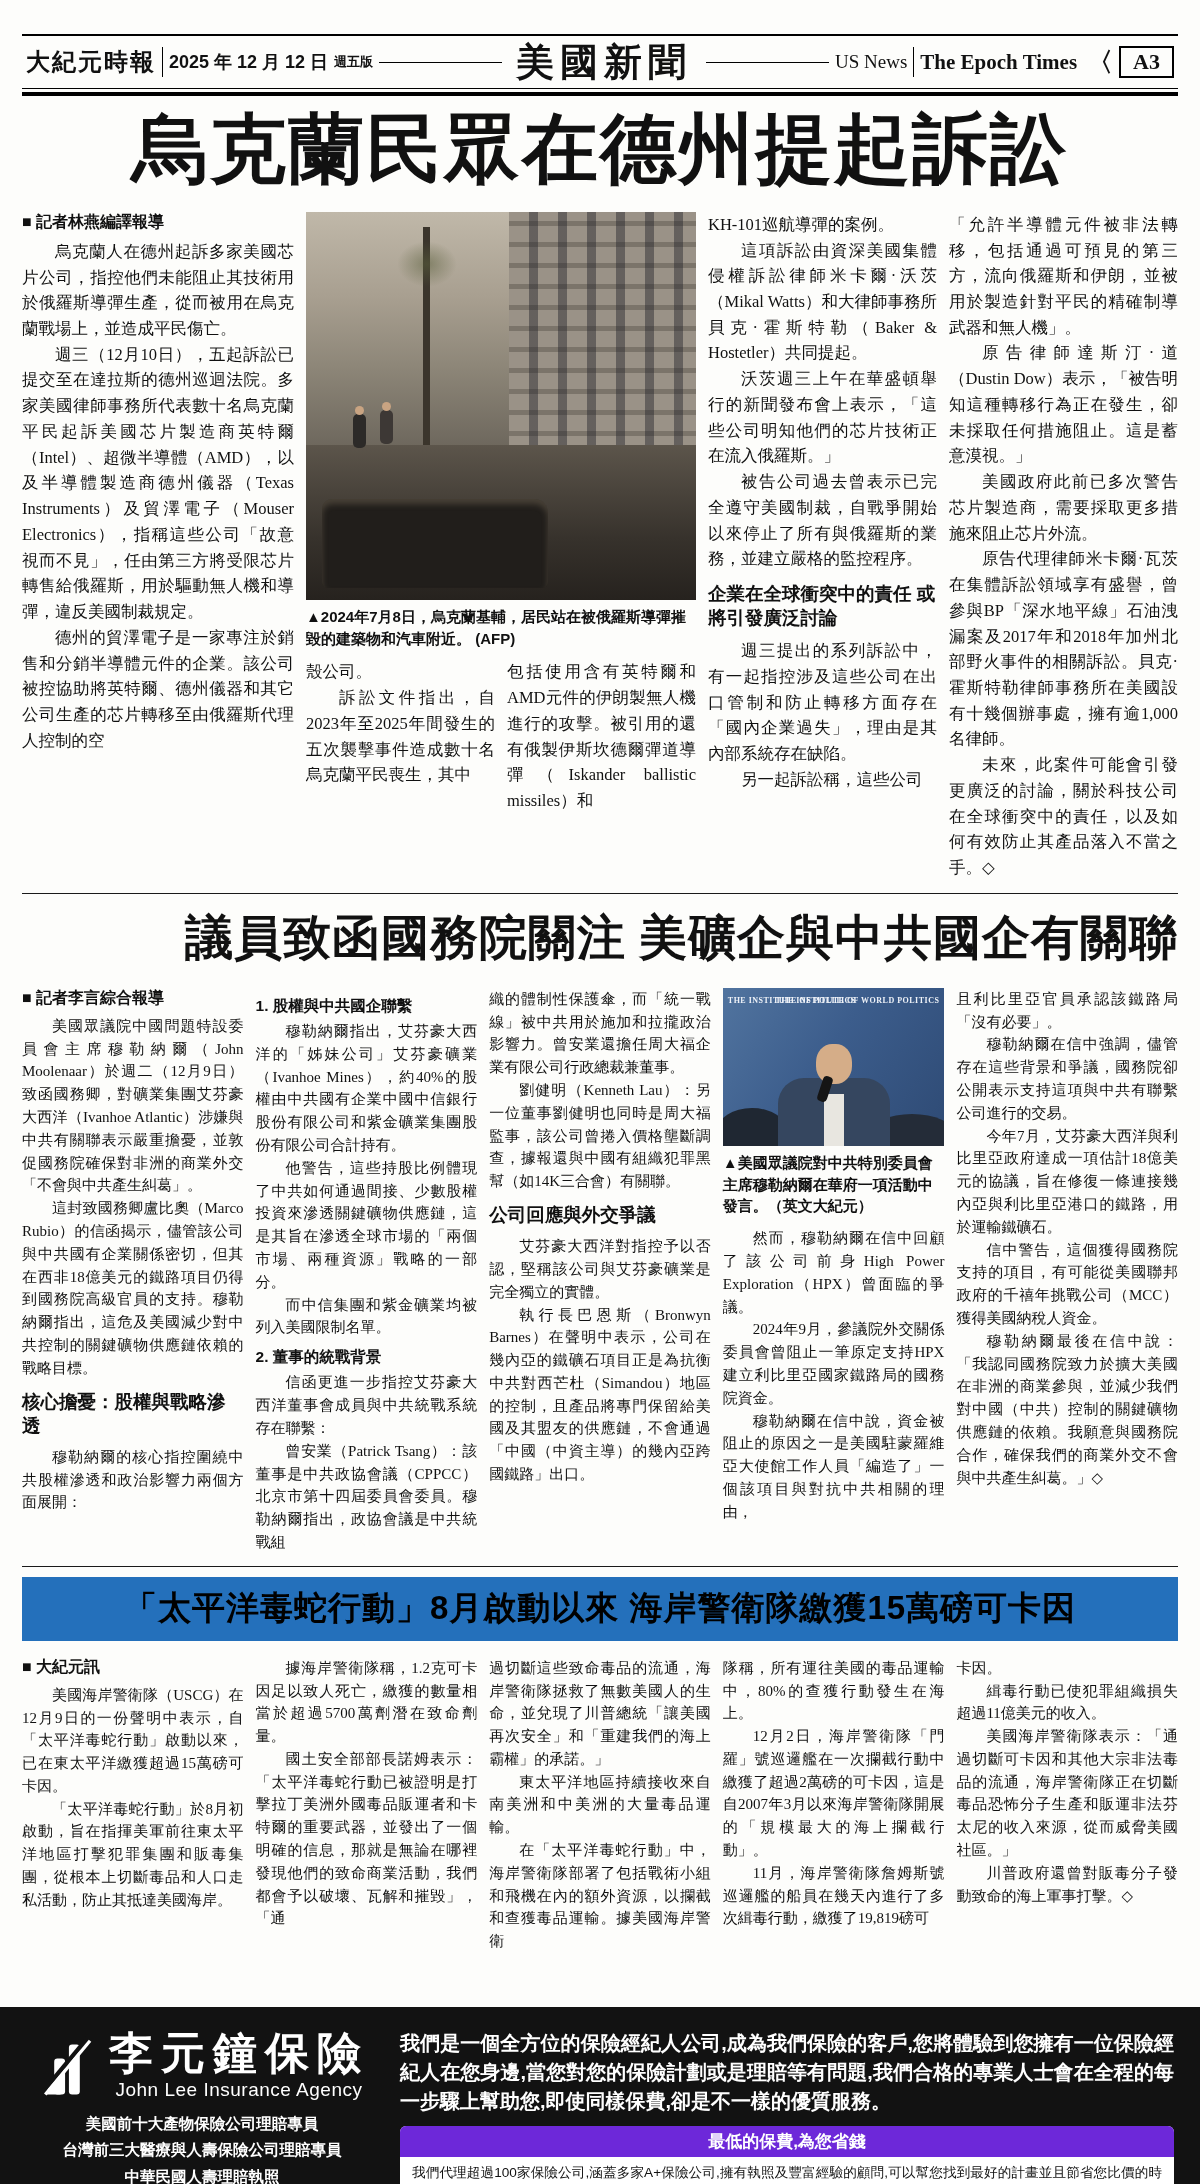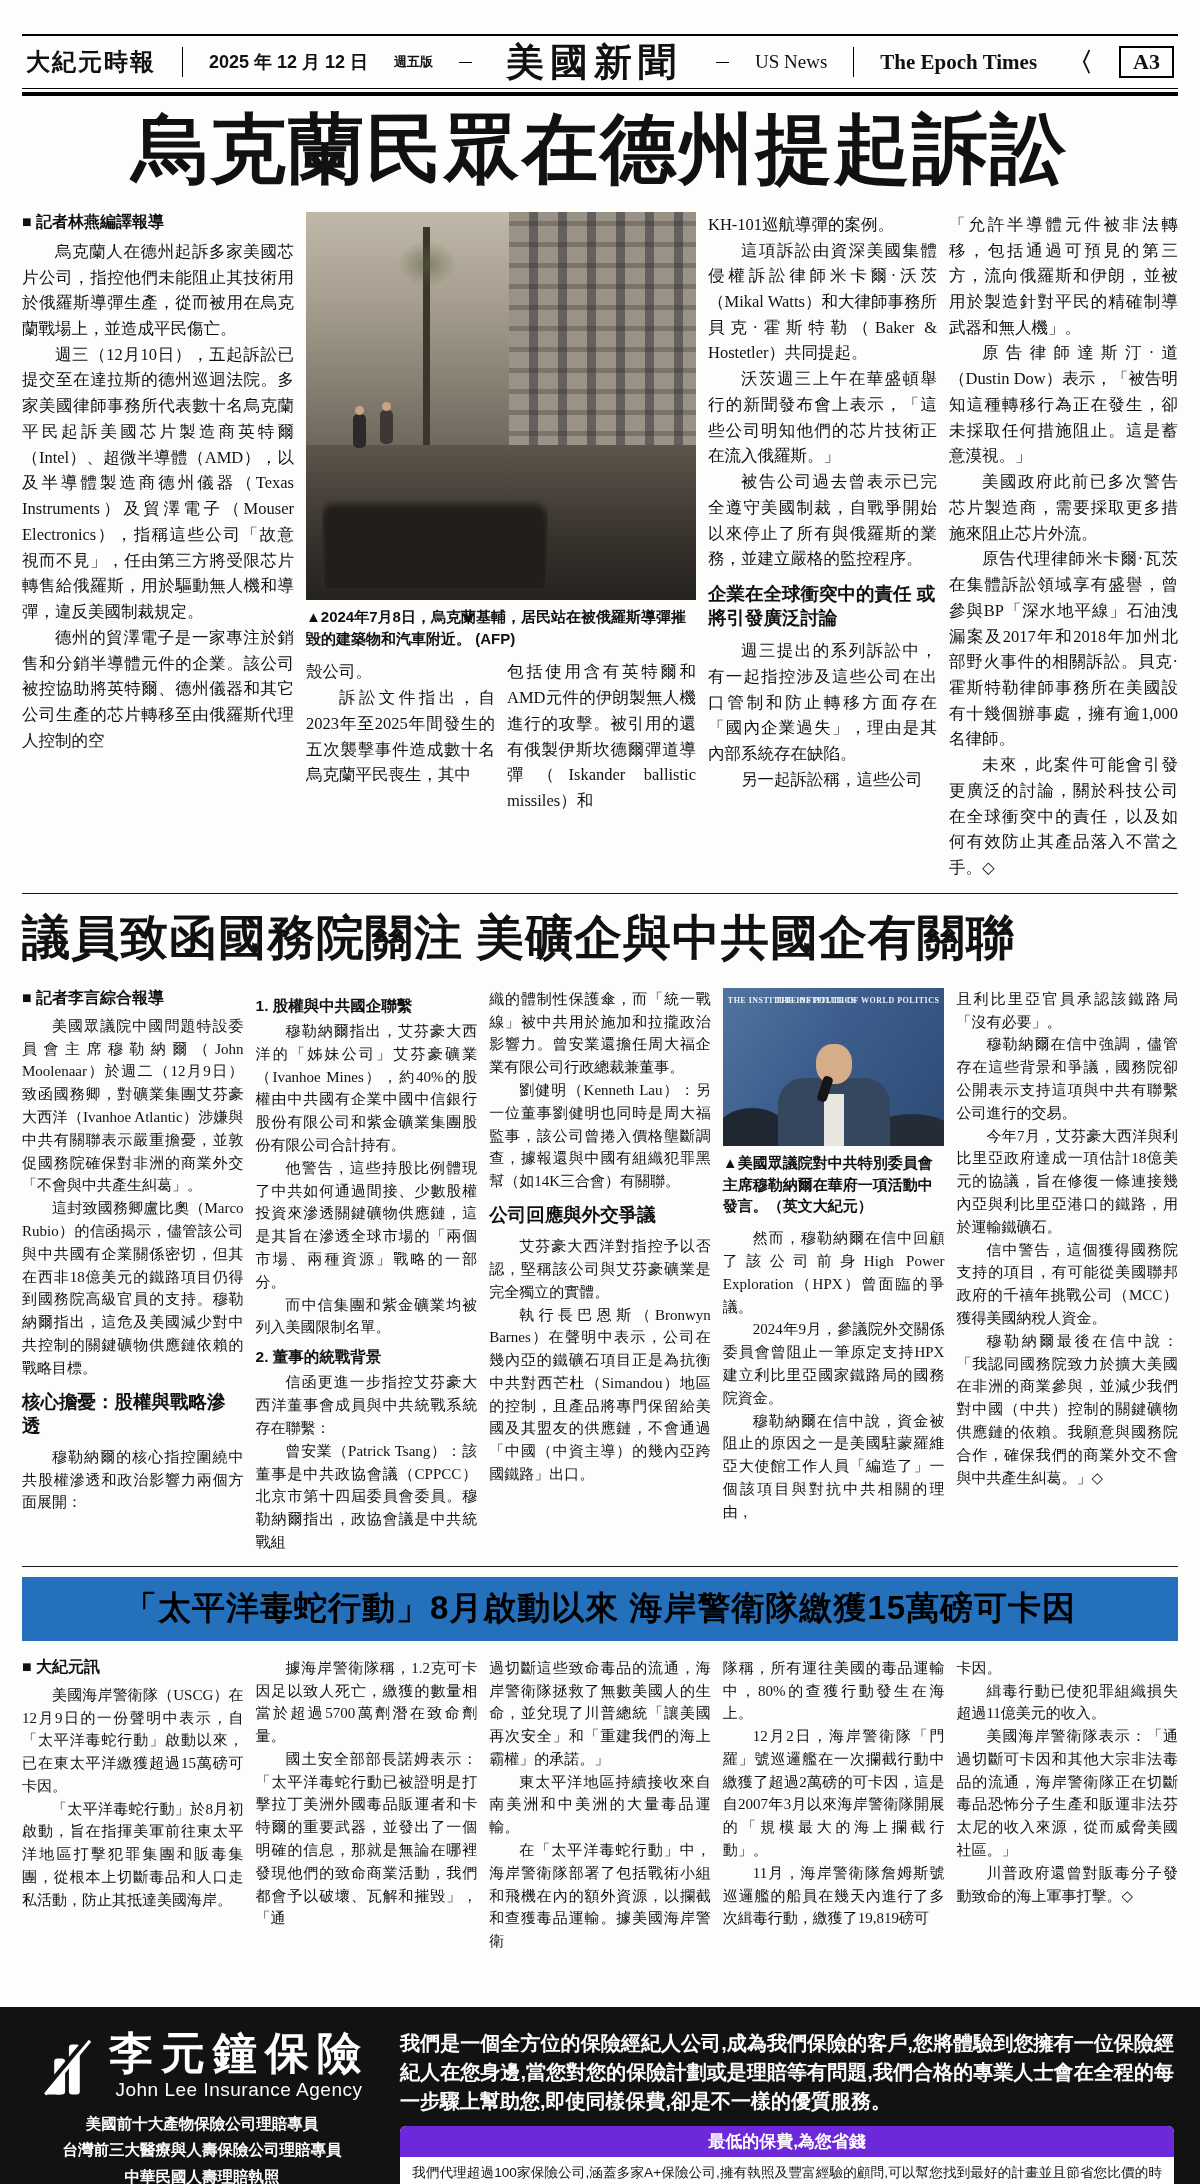--- a/index.html
+++ b/index.html
@@ -1,21 +1,21 @@
 <!DOCTYPE html>
 <html><head>
 <meta charset="utf-8">
 <style>
   html,body{margin:0;padding:0;background:#e8e8e4;}
   .page{width:1200px;min-height:2184px;margin:0 auto;background:#fdfdfb;color:#111;
         font-family:"Liberation Serif","DejaVu Serif",serif;box-sizing:border-box;
         padding:34px 22px 0 22px;}
   
   .mh-row{display:flex;align-items:center;border-top:2px solid #000;border-bottom:1px solid #000;
-          height:52px;gap:26px;padding:0 4px;}
+          height:52px;gap:6px;padding:0 4px;}
   .mh-logo{font-weight:900;font-size:24px;letter-spacing:2px;white-space:nowrap;}
   .mh-vline{width:1px;height:30px;background:#000;}
   .mh-date{font-weight:700;font-size:18px;font-family:"Liberation Sans","DejaVu Sans",sans-serif;white-space:nowrap;}
   .mh-edition{font-weight:700;font-size:13px;font-family:Liberation Mono, monospace;white-space:nowrap;}
   .mh-line{flex:1;height:1px;background:#000;}
   .mh-section{font-size:38px;font-weight:900;margin:0 8px;letter-spacing:6px;white-space:nowrap;}
   .mh-en{font-size:19px;white-space:nowrap;}
   .mh-brand{font-size:21px;font-weight:700;white-space:nowrap;}
   .mh-chevron{font-size:26px;font-weight:700;margin-left:4px;}
   .mh-page{border:2px solid #000;font-weight:700;font-size:22px;padding:1px 12px;white-space:nowrap;}
@@ -51,21 +51,21 @@
            background:radial-gradient(rgba(90,95,60,.55),rgba(90,95,60,0) 70%);}
   .ph-ground{position:absolute;bottom:0;left:0;right:0;height:40%;
            background:linear-gradient(180deg,#5c554b,#37322c 60%,#26221e);}
   .ph-car{position:absolute;bottom:3%;left:4%;width:58%;height:23%;background:#211e1b;border-radius:10px 14px 6px 6px;
            box-shadow:inset 0 5px 6px rgba(190,170,140,.25);}
   .ph-fig1,.ph-fig2{position:absolute;width:13px;height:34px;background:#2c2a28;border-radius:5px;}
   .ph-fig1{left:12%;top:52%;} .ph-fig2{left:19%;top:51%;background:#3d3835;}
   .ph-fig1:before,.ph-fig2:before{content:"";position:absolute;top:-8px;left:2px;width:9px;height:9px;
            border-radius:50%;background:#c9a482;}
   
-  .a2-headline{font-size:48px;font-weight:900;text-align:left;margin:12px 0 18px 0;letter-spacing:1px;}
+  .a2-headline{font-size:48px;font-weight:900;text-align:right;margin:12px 0 18px 0;letter-spacing:1px;}
   .a2-body,.a3-body{display:grid;grid-template-columns:repeat(5,1fr);gap:0 12px;}
   .a2-body .p,.a3-body .p{font-size:15px;line-height:1.52;}
   .a2-body{min-height:478px;}
   .photo2{height:158px;position:relative;overflow:hidden;
           background:linear-gradient(125deg,#51749f 0%,#3c5d8c 45%,#2e4a74 100%);}
   .iwp{position:absolute;color:#eef2f8;font-family:"Liberation Serif",serif;font-weight:700;
        font-size:8px;line-height:1.25;letter-spacing:.5px;}
   .iwp.l{left:5px;top:8px;} .iwp.r{right:5px;top:8px;text-align:right;}
   .p2-suit{position:absolute;left:50%;bottom:-6px;transform:translateX(-50%);width:112px;height:74px;
            background:#35465f;border-radius:26px 26px 0 0;}

